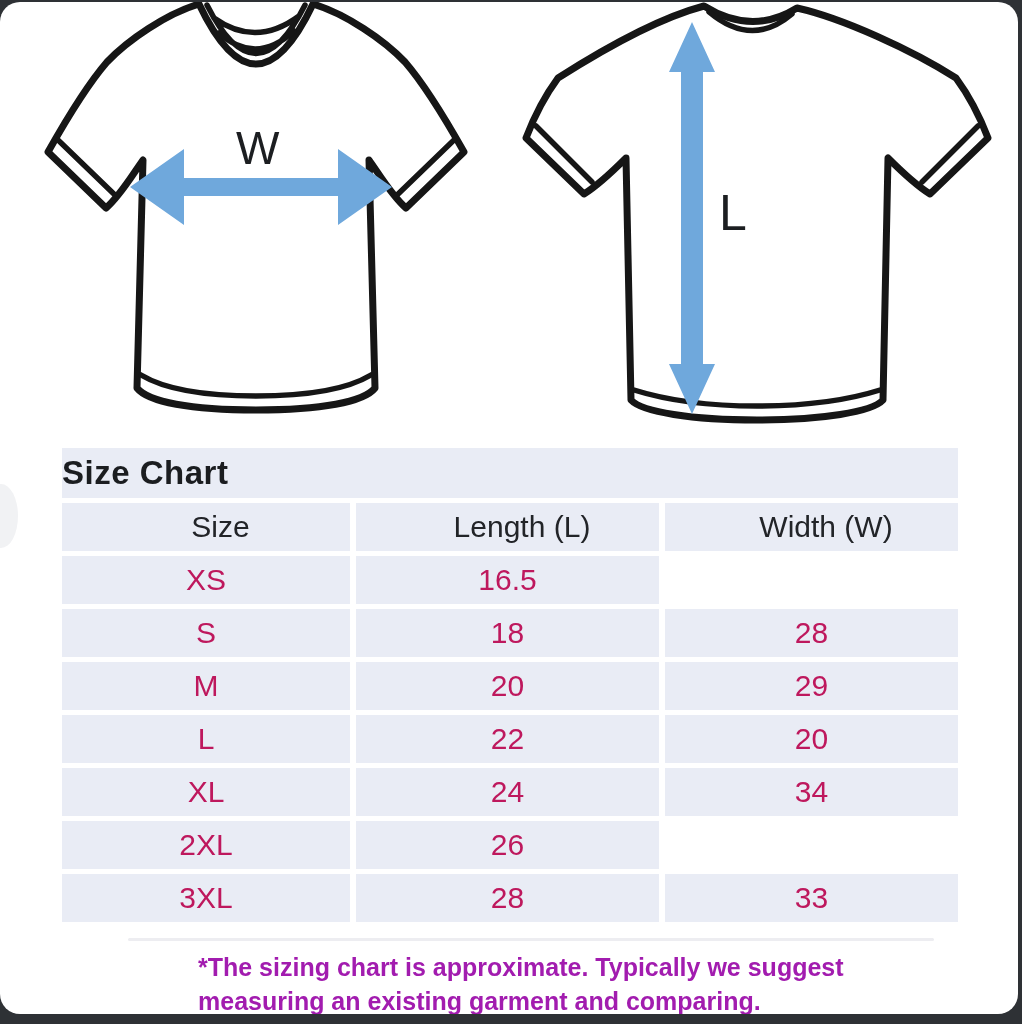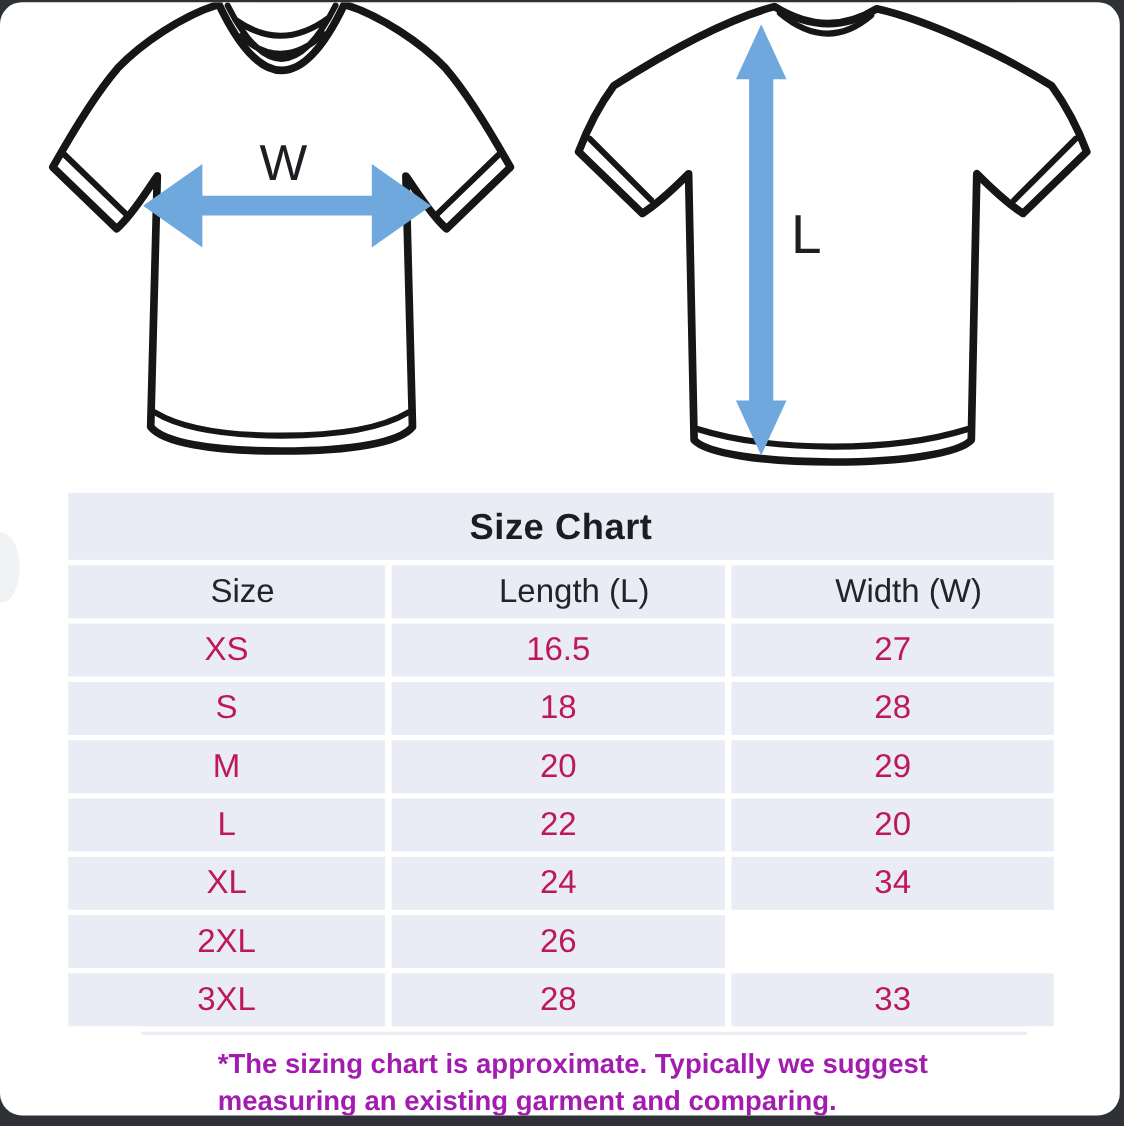--- a/index.html
+++ b/index.html
@@ -19,22 +19,22 @@
   .detail{fill:none;stroke:#161616;stroke-width:5.5;stroke-linecap:round;}
   .arrow{fill:var(--arrow-blue,#6fa8dc);}
   .measure-label{fill:#1c1e21;font-family:"Liberation Sans",sans-serif;}
   .edge-arc{
     position:absolute;left:-16px;top:482px;width:34px;height:64px;
     background:#f1f2f4;border-radius:50%;
   }
   
   .size-table{position:absolute;left:62px;top:446px;width:896px;}
   .title-row{
-    height:61px;margin-bottom:5px;background:var(--row-bg,#e9ecf5);
-    display:flex;align-items:center;justify-content:center;
+    height:50px;margin-bottom:5px;background:var(--row-bg,#e9ecf5);
+    display:flex;align-items:center;
   }
   .title-row span{font-size:33px;font-weight:600;color:#1b1d20;letter-spacing:.5px;}
   .grid-row{
     display:grid;grid-template-columns:288px 303px 293px;column-gap:6px;
     height:48px;margin-bottom:5px;
   }
   .cell{
     background:var(--row-bg,#e9ecf5);
     display:flex;align-items:center;justify-content:center;
     font-size:30px;color:#be185d;
@@ -113,21 +113,20 @@
     </div>
     <div class="grid-row header">
       <div class="cell">Size</div>
       <div class="cell">Length (L)</div>
       <div class="cell">Width (W)</div>
     </div>
     <div id="rows-container">
     <div class="grid-row">
       <div class="cell">XS</div>
       <div class="cell">16.5</div>
-      <div class="cell">27</div>
     </div>
 
     <div class="grid-row">
       <div class="cell">S</div>
       <div class="cell">18</div>
       <div class="cell">28</div>
     </div>
 
     <div class="grid-row">
       <div class="cell">M</div>

